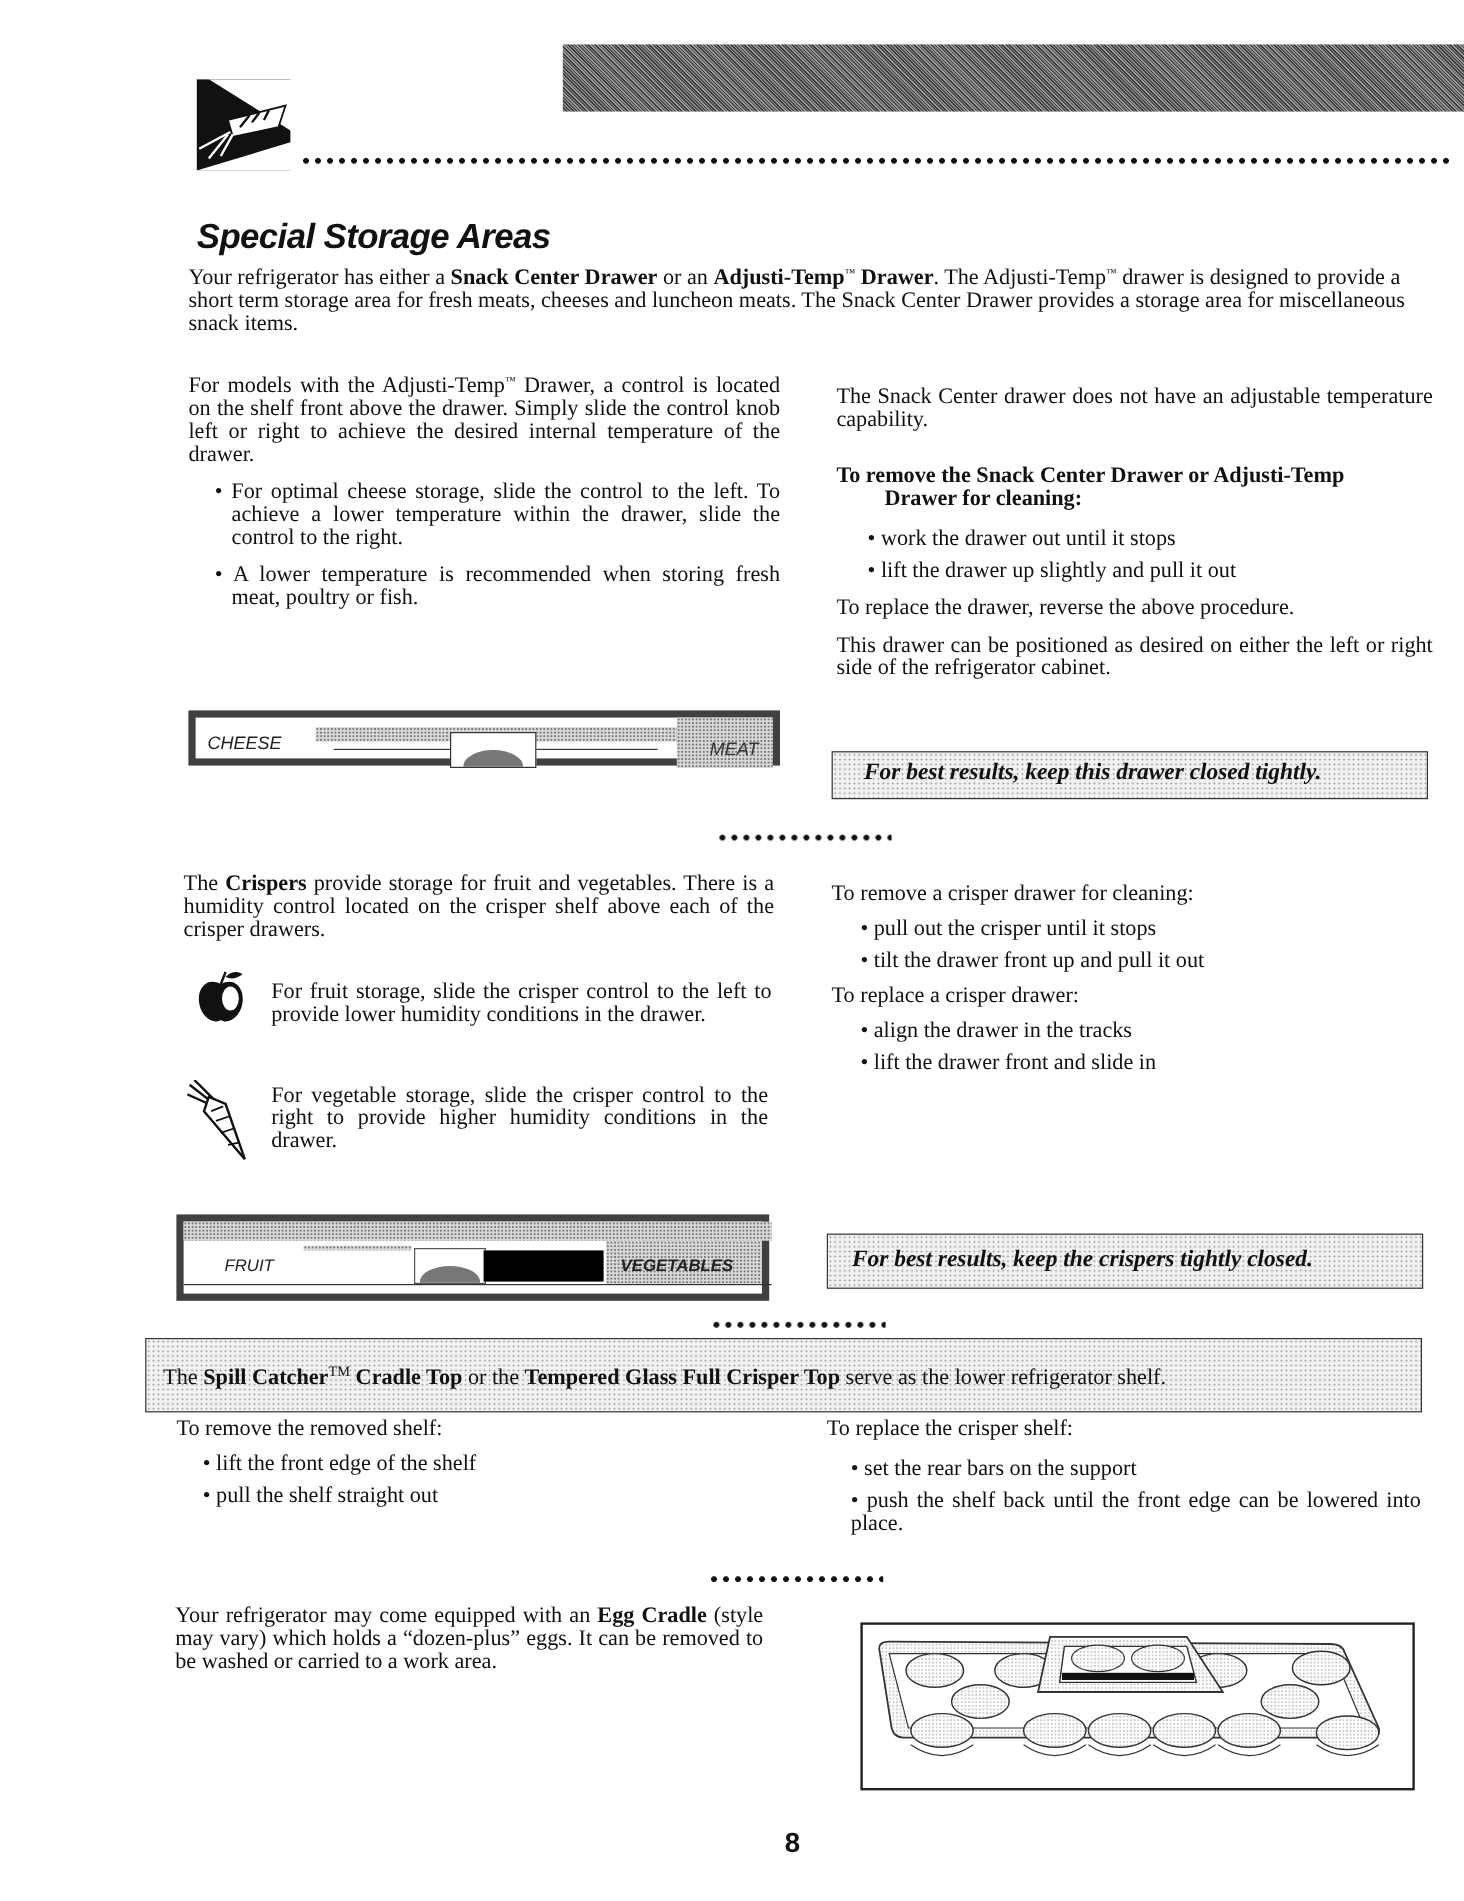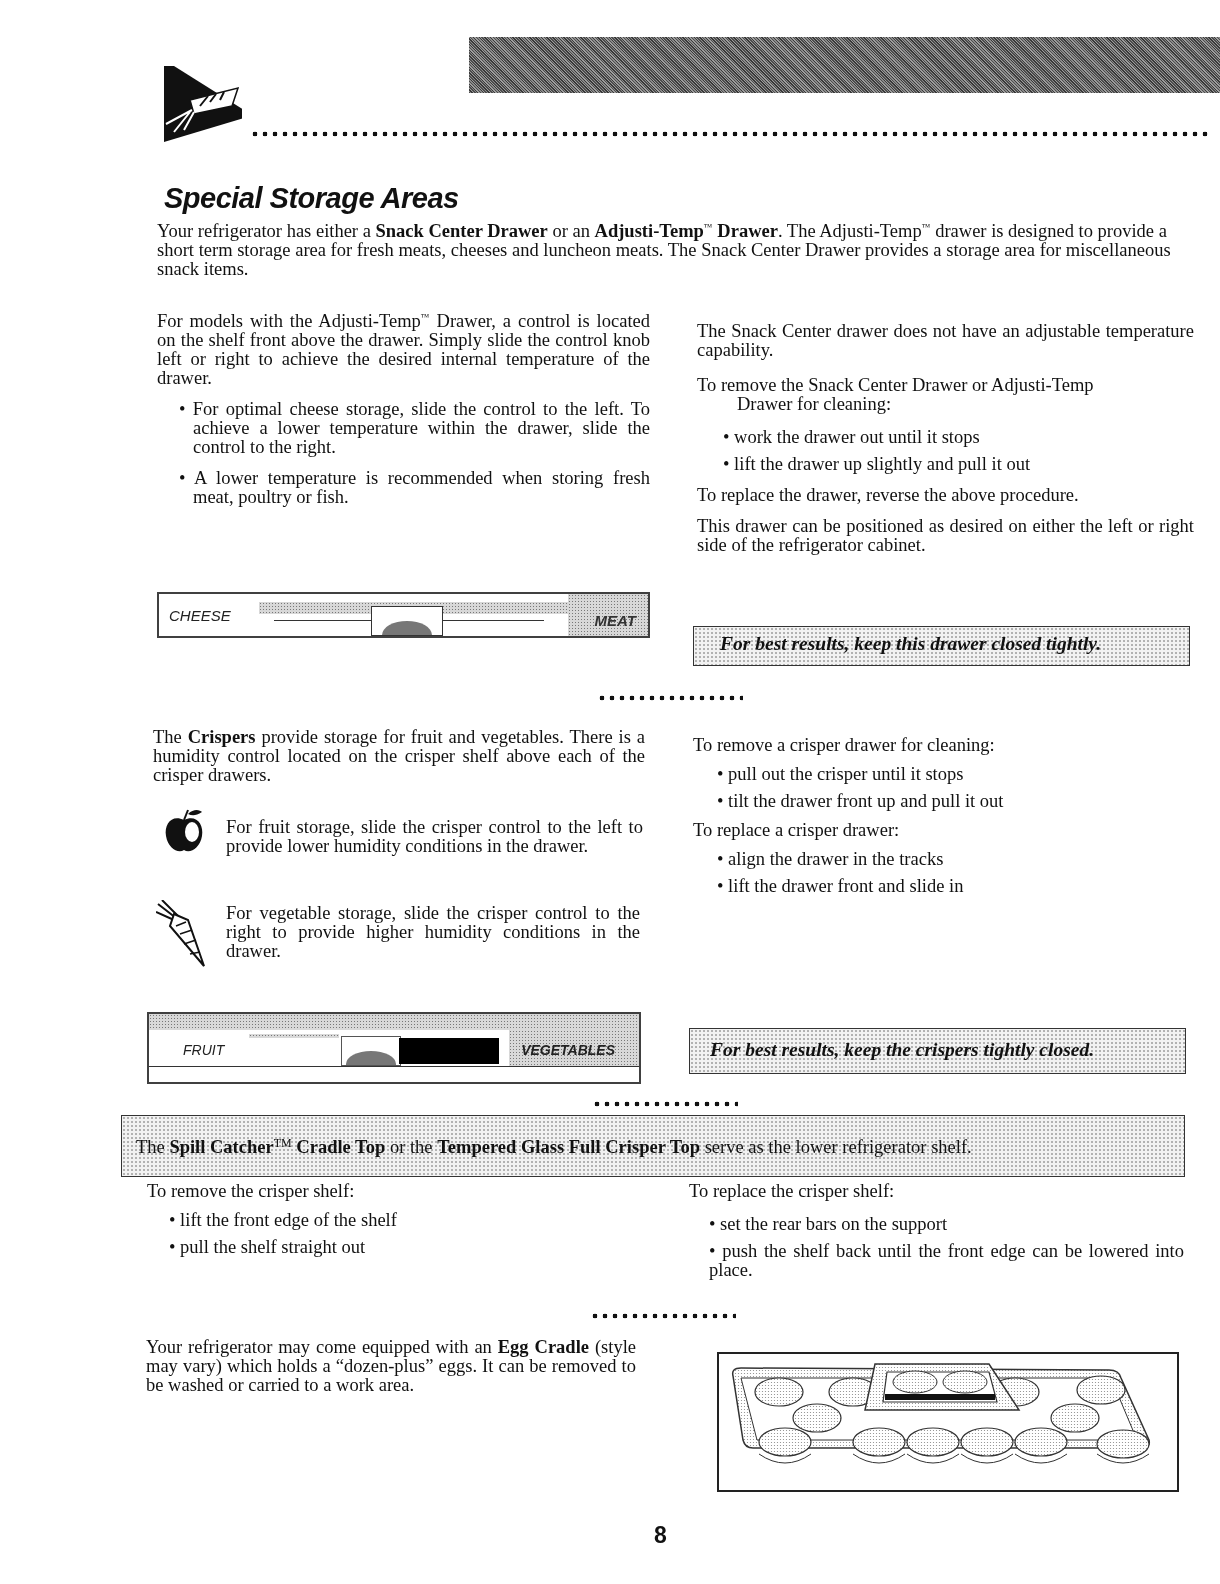--- a/index.html
+++ b/index.html
@@ -24,21 +24,21 @@
   .body-text { font-size: 18.5px; line-height: 19px; }
   .justify { text-align: justify; }
   .bullet { padding-left: 22px; text-indent: -14px; }
   b { font-weight: bold; }
   sup.tm { font-size: 9px; vertical-align: 7px; }
 
   .intro { left: 157px; top: 218px; width: 1040px; }
   .col-left-1 { left: 157px; top: 308px; width: 493px; }
   .col-right-1 { left: 697px; top: 322px; width: 497px; }
 
-  .slider { border: 2px solid #404040; background: #fff; box-sizing: border-box; }
+  .slider { border: 6px solid #404040; background: #fff; box-sizing: border-box; }
   .slider-label { position: absolute; font-family: "Liberation Sans", "DejaVu Sans", sans-serif;
     font-style: italic; font-size: 15px; color: #222; }
   .stipple { background-color: #d8d8d8;
     background-image: radial-gradient(#777 0.7px, transparent 1px);
     background-size: 3px 3px; }
 
   .note-box { border: 1.5px solid #333; box-sizing: border-box;
     background-color: #f2f2f2;
     background-image: radial-gradient(#9a9a9a 0.6px, transparent 1px);
     background-size: 4px 4px; }
@@ -81,26 +81,26 @@
 </div>
 
 <div class="abs slider" style="left:157px; top:592px; width:493px; height:46px;">
   <div class="stipple" style="position:absolute; left:100px; top:8px; width:318px; height:12px;"></div>
   <div style="position:absolute; left:115px; top:26px; width:270px; height:1px; border-top:1px solid #333;"></div>
   <div style="position:absolute; left:212px; top:12px; width:70px; height:28px; border:1.5px solid #333; background:#fff; overflow:hidden;">
     <div class="stipple" style="position:absolute; left:10px; top:14px; width:50px; height:28px; border-radius:50% 50% 0 0; background-color:#777;"></div>
   </div>
   <div class="stipple" style="position:absolute; right:0; top:0; width:80px; height:42px;"></div>
   <span class="slider-label" style="left:10px; top:13px;">CHEESE</span>
-  <span class="slider-label" style="right:12px; top:18px; font-weight:bold; color:#333;">MEAT</span>
+  <span class="slider-label" style="right:12px; top:18px; font-weight:normal; color:#333;">MEAT</span>
 </div>
 
 <div class="abs body-text col-right-1">
   <p class="justify">The Snack Center drawer does not have an adjustable temperature capability.</p>
-  <p style="margin-top:16px;">
+  <p style="margin-top:28px;font-weight:bold;">
     <span>To remove the Snack Center Drawer or Adjusti-Temp</span><br>
     <span style="padding-left:40px;">Drawer for cleaning:</span>
   </p>
   <p style="margin-top:14px; padding-left:26px;">• work the drawer out until it stops</p>
   <p style="margin-top:8px; padding-left:26px;">• lift the drawer up slightly and pull it out</p>
   <p style="margin-top:12px;">To replace the drawer, reverse the above procedure.</p>
   <p class="justify" style="margin-top:12px;">This drawer can be positioned as desired on either the left or right side of the refrigerator cabinet.</p>
 </div>
 
 <div class="abs note-box" style="left:693px; top:626px; width:497px; height:40px;">
@@ -160,21 +160,21 @@
 
 <div class="abs dotline sep-dots" style="left:592px; top:1100px; width:146px;"></div>
 
 <div class="abs note-box" style="left:121px; top:1115px; width:1064px; height:62px; border-right-width:1.5px;">
   <p class="abs body-text" style="left:14px; top:18px; white-space:nowrap;">
     <span>The </span><b>Spill Catcher</b><sup style="font-size:12px; vertical-align:6px; font-weight:normal;">TM</sup><b> Cradle Top</b><span> or the </span><b>Tempered Glass Full Crisper Top</b><span> serve as the lower refrigerator shelf.</span>
   </p>
 </div>
 
 <div class="abs body-text" style="left:147px; top:1182px; width:480px;">
-  <p>To remove the crisper shelf:</p>
+  <p>To remove the removed shelf:</p>
   <p style="margin-top:10px; padding-left:22px;">• lift the front edge of the shelf</p>
   <p style="margin-top:8px; padding-left:22px;">• pull the shelf straight out</p>
 </div>
 <div class="abs body-text" style="left:689px; top:1182px; width:495px;">
   <p>To replace the crisper shelf:</p>
   <p style="margin-top:14px; padding-left:20px;">• set the rear bars on the support</p>
   <p class="justify" style="margin-top:8px; padding-left:20px;">• push the shelf back until the front edge can be lowered into place.</p>
 </div>
 
 <div class="abs dotline sep-dots" style="left:590px; top:1312px; width:146px;"></div>

